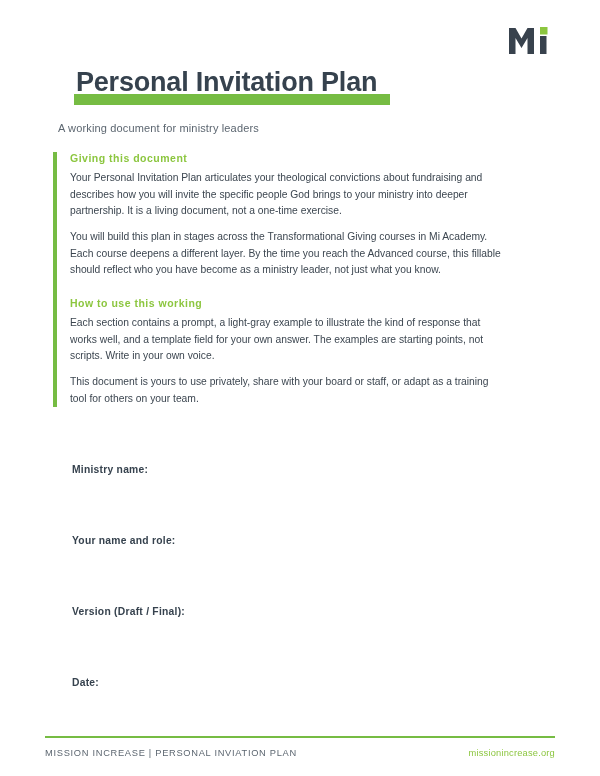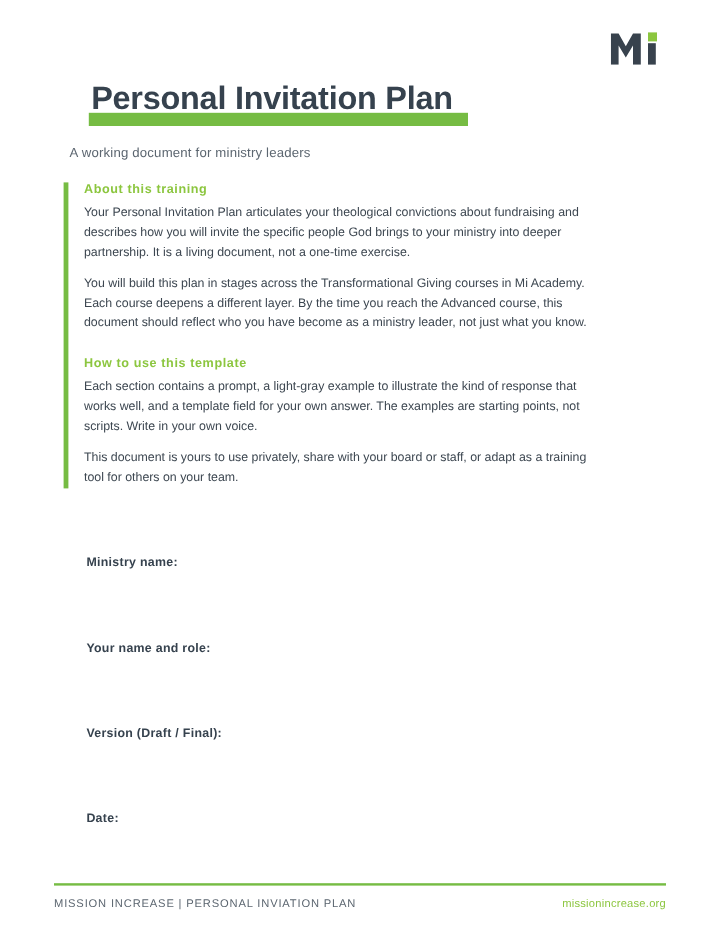--- a/index.html
+++ b/index.html
@@ -173,27 +173,27 @@
 
   <div class="title-wrap">
     <div class="title-underline"></div>
     <h1 class="doc-title">Personal Invitation Plan</h1>
   </div>
   <p class="doc-subtitle">A working document for ministry leaders</p>
 
   <div class="callout">
 
     <div class="callout-section">
-      <h2 class="callout-heading">About this training</h2>
+      <h2 class="callout-heading">Giving this document</h2>
       <p class="callout-para">Your Personal Invitation Plan articulates your theological convictions about fundraising and describes how you will invite the specific people God brings to your ministry into deeper partnership. It is a living document, not a one-time exercise.</p>
-      <p class="callout-para">You will build this plan in stages across the Transformational Giving courses in Mi Academy. Each course deepens a different layer. By the time you reach the Advanced course, this document should reflect who you have become as a ministry leader, not just what you know.</p>
+      <p class="callout-para">You will build this plan in stages across the Transformational Giving courses in Mi Academy. Each course deepens a different layer. By the time you reach the Advanced course, this fillable should reflect who you have become as a ministry leader, not just what you know.</p>
     </div>
 
     <div class="callout-section">
-      <h2 class="callout-heading">How to use this template</h2>
+      <h2 class="callout-heading">How to use this working</h2>
       <p class="callout-para">Each section contains a prompt, a light-gray example to illustrate the kind of response that works well, and a template field for your own answer. The examples are starting points, not scripts. Write in your own voice.</p>
       <p class="callout-para">This document is yours to use privately, share with your board or staff, or adapt as a training tool for others on your team.</p>
     </div>
 
   </div>
 
   <div class="form-fields">
 
     <div class="form-field">
       <p class="form-label">Ministry name:</p>

